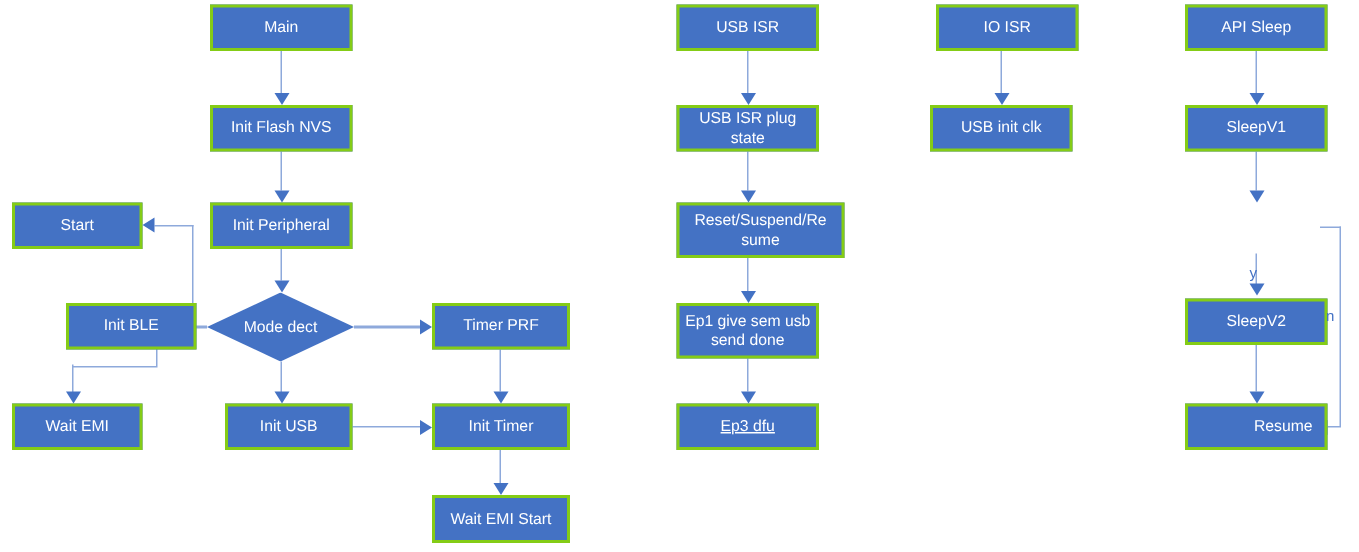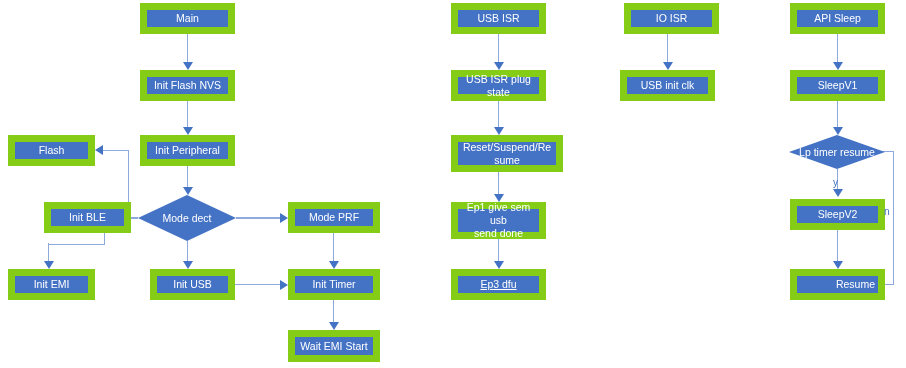--- a/index.html
+++ b/index.html
@@ -2,21 +2,21 @@
 <html><head>
 <meta charset="utf-8">
 <style>
   html,body{margin:0;padding:0;background:#ffffff;}
   body{width:906px;height:368px;overflow:hidden;
        font-family:"Liberation Sans","DejaVu Sans",sans-serif;}
   #canvas{position:relative;width:906px;height:368px;}
   .node{
     position:absolute;
     background:#4472C4;
-    border:7px solid #84cc16;
+    border:2px solid #84cc16;
     color:#ffffff;
     display:flex;align-items:center;justify-content:center;
     text-align:center;
     font-size:10.5px;
     line-height:13px;
     box-sizing:border-box;
     z-index:3;
     padding:0 2px;
     overflow:visible;
     white-space:pre-line;
@@ -67,40 +67,40 @@
     <span class="dlabel">Mode dect</span>
   </div>
 
   <div class="edge h" style="left:103px;top:217.3px;width:35px;"></div>
   <div class="arrow left" style="left:95px;top:213px;"></div>
 
   <div class="edge v" style="left:128px;top:150px;height:68px;"></div>
   <div class="edge h" style="left:103px;top:149.5px;width:26px;"></div>
   <div class="arrow left" style="left:95px;top:145px;"></div>
 
-  <div class="node" style="left:8px;top:135px;width:87px;height:31px;">Flash</div>
+  <div class="node" style="left:8px;top:135px;width:87px;height:31px;">Start</div>
 
   <div class="node" style="left:8px;top:202px;width:87px;height:31px;margin-left:36px;">Init BLE</div>
 
   <div class="edge v" style="left:104px;top:217px;height:27px;"></div>
   <div class="edge h" style="left:48px;top:243.5px;width:57px;"></div>
   <div class="edge v" style="left:48px;top:243px;height:20px;"></div>
   <div class="arrow down" style="left:43.5px;top:261px;"></div>
 
-  <div class="node" style="left:8px;top:269px;width:87px;height:31px;">Init EMI</div>
+  <div class="node" style="left:8px;top:269px;width:87px;height:31px;">Wait EMI</div>
 
   <div class="edge v" style="left:187px;top:241px;height:22px;"></div>
   <div class="arrow down" style="left:182.5px;top:261px;"></div>
 
   <div class="node" style="left:150px;top:269px;width:85px;height:31px;">Init USB</div>
 
   <div class="edge h" style="left:236px;top:217.3px;width:44px;"></div>
   <div class="arrow right" style="left:280px;top:213px;"></div>
 
-  <div class="node" style="left:288px;top:202px;width:92px;height:31px;">Mode PRF</div>
+  <div class="node" style="left:288px;top:202px;width:92px;height:31px;">Timer PRF</div>
 
   <div class="edge v" style="left:333px;top:233px;height:28px;"></div>
   <div class="arrow down" style="left:328.5px;top:261px;"></div>
 
   <div class="node" style="left:288px;top:269px;width:92px;height:31px;">Init Timer</div>
 
   <div class="edge h" style="left:235px;top:284px;width:45px;"></div>
   <div class="arrow right" style="left:280px;top:280px;"></div>
 
   <div class="edge v" style="left:333px;top:300px;height:22px;"></div>
@@ -142,26 +142,20 @@
   <div class="node" style="left:790px;top:3px;width:95px;height:31px;">API Sleep</div>
 
   <div class="edge v" style="left:837px;top:34px;height:28px;"></div>
   <div class="arrow down" style="left:832.5px;top:62px;"></div>
 
   <div class="node" style="left:790px;top:70px;width:95px;height:31px;">SleepV1</div>
 
   <div class="edge v" style="left:837px;top:101px;height:26px;"></div>
   <div class="arrow down" style="left:832.5px;top:127px;"></div>
 
-  <div class="diamond" style="left:789px;top:135px;width:96px;height:34px;">
-    <svg class="dshape" viewBox="0 0 96 34" preserveAspectRatio="none">
-      <polygon points="48,0 96,17 48,34 0,17" fill="#4472C4"></polygon>
-    </svg>
-    <span class="dlabel">Lp timer resume</span>
-  </div>
 
   <div class="edge v" style="left:837px;top:169px;height:22px;"></div>
   <div class="arrow down" style="left:832.5px;top:189px;"></div>
   <span class="elabel" style="left:833px;top:177px;">y</span>
 
   <div class="node" style="left:790px;top:199px;width:95px;height:31px;">SleepV2</div>
 
   <div class="edge v" style="left:837px;top:230px;height:31px;"></div>
   <div class="arrow down" style="left:832.5px;top:261px;"></div>
 

